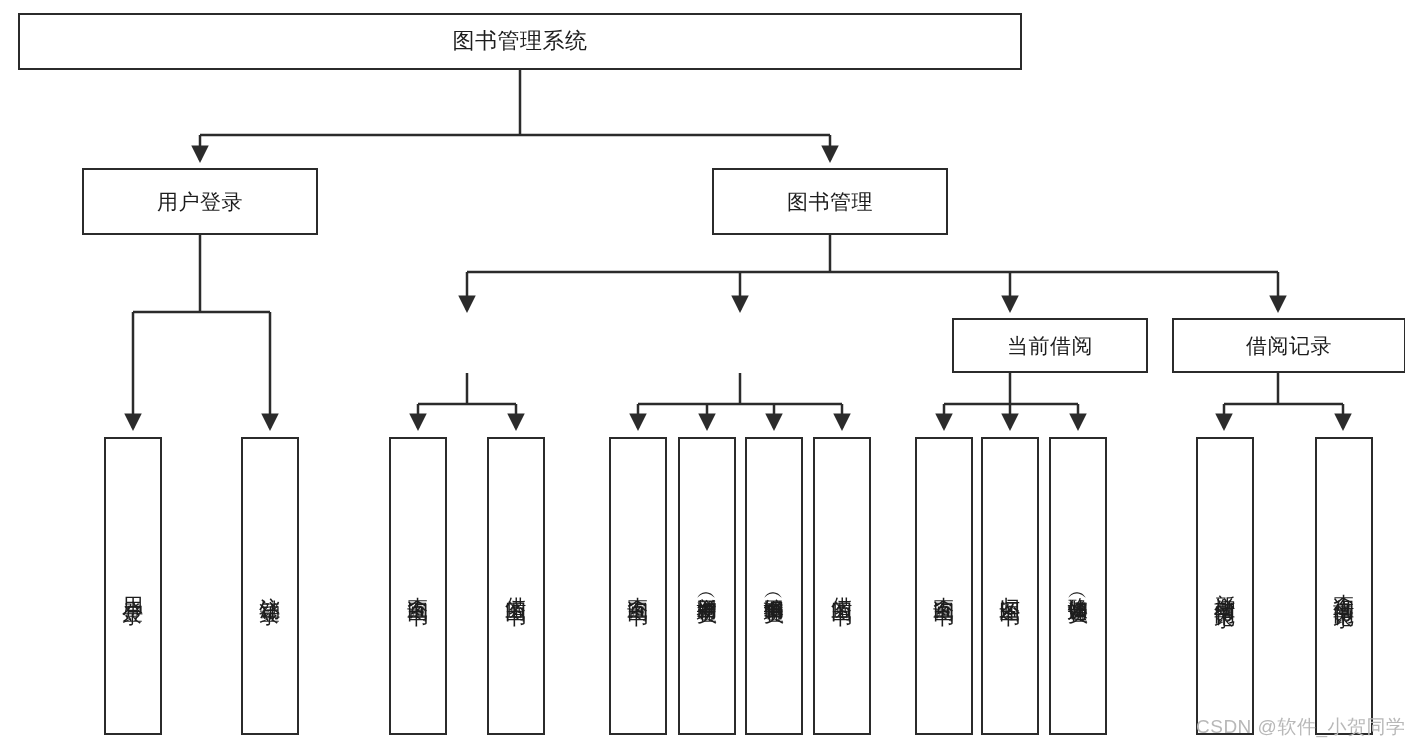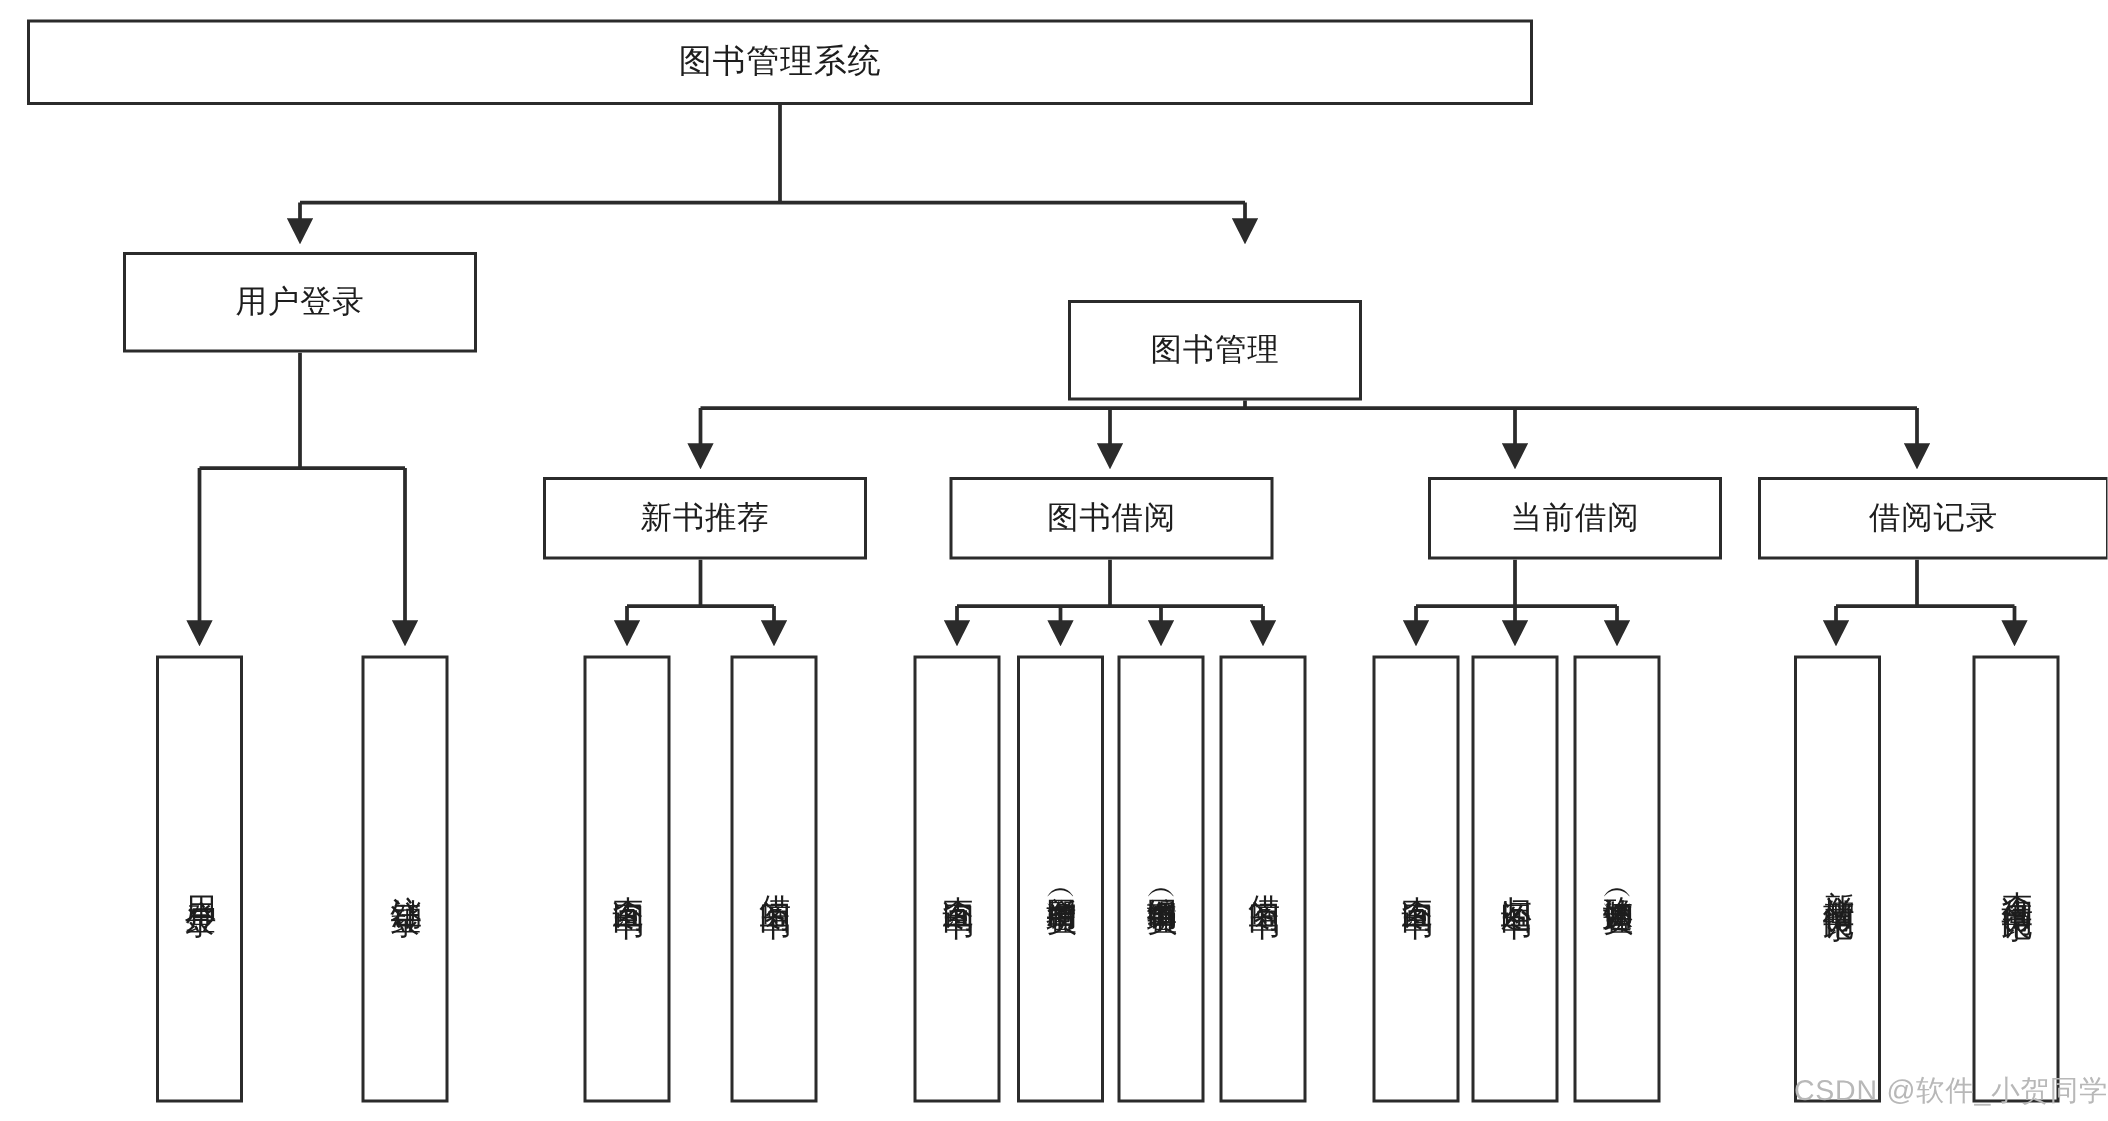--- a/index.html
+++ b/index.html
@@ -120,30 +120,24 @@
     </g>
   </svg>
 
   <div class="node root" style="left:18px; top:13px; width:1004px; height:57px;">
     <span class="node-label">图书管理系统</span>
   </div>
 
   <div class="node" style="left:82px; top:168px; width:236px; height:67px;">
     <span class="node-label">用户登录</span>
   </div>
-  <div class="node" style="left:712px; top:168px; width:196px; height:67px;margin-top:32px;">
+  <div class="node" style="left:712px; top:168px; width:236px; height:67px;">
     <span class="node-label">图书管理</span>
   </div>
 
-  <div class="node" style="left:362px; top:318px; width:216px; height:55px;">
-    <span class="node-label">新书推荐</span>
-  </div>
-  <div class="node" style="left:633px; top:318px; width:216px; height:55px;">
-    <span class="node-label">图书借阅</span>
-  </div>
   <div class="node" style="left:952px; top:318px; width:196px; height:55px;">
     <span class="node-label">当前借阅</span>
   </div>
   <div class="node" style="left:1172px; top:318px; width:234px; height:55px;">
     <span class="node-label">借阅记录</span>
   </div>
 
   <div class="node vertical" style="left:104px; top:437px; width:58px; height:298px;">
     <span class="node-label">用户登录</span>
   </div>

